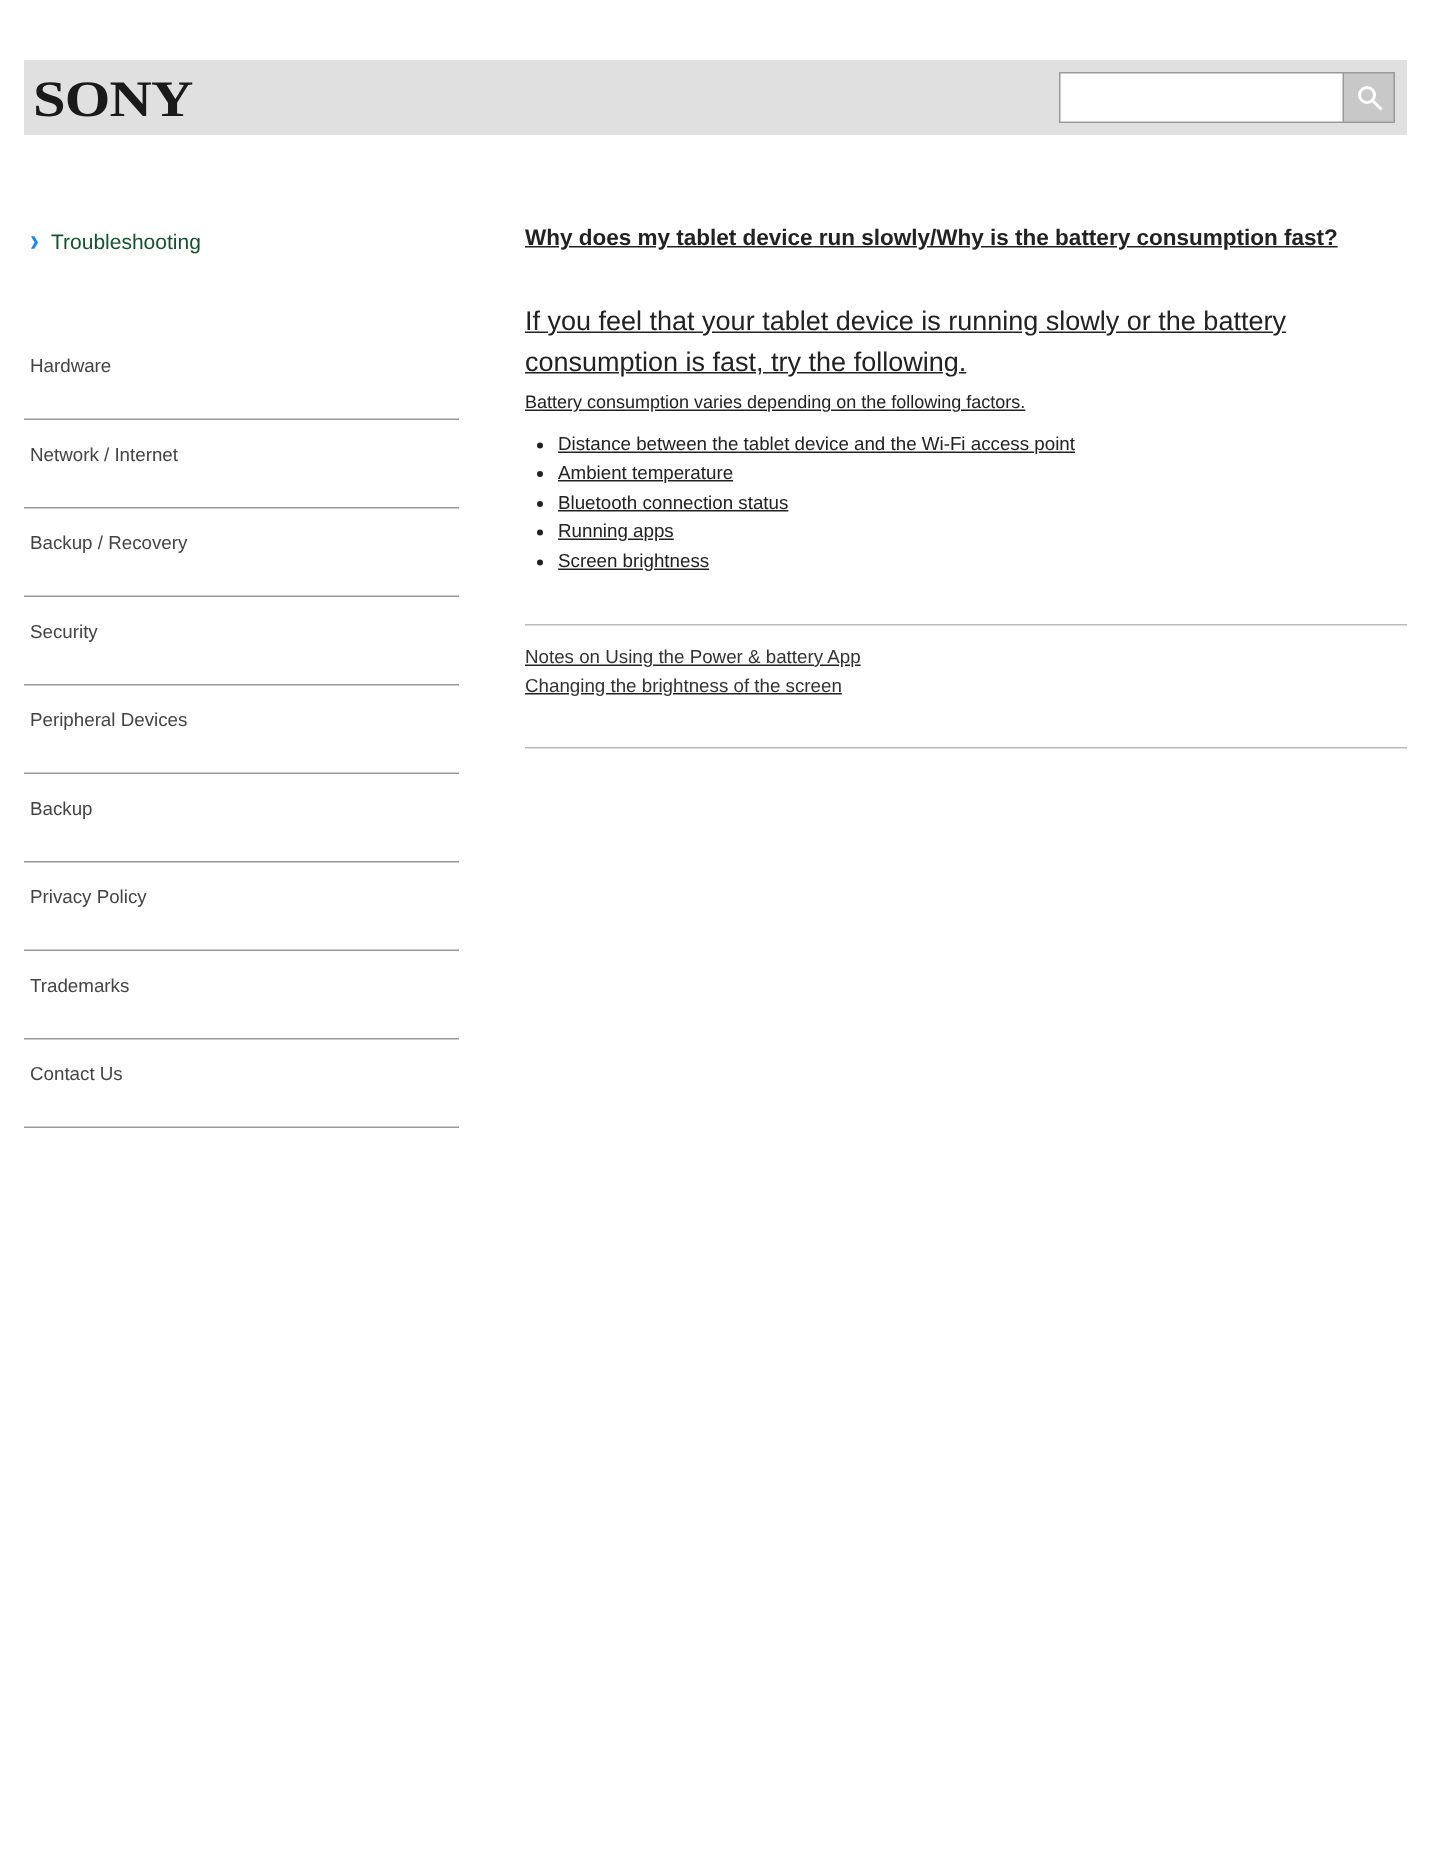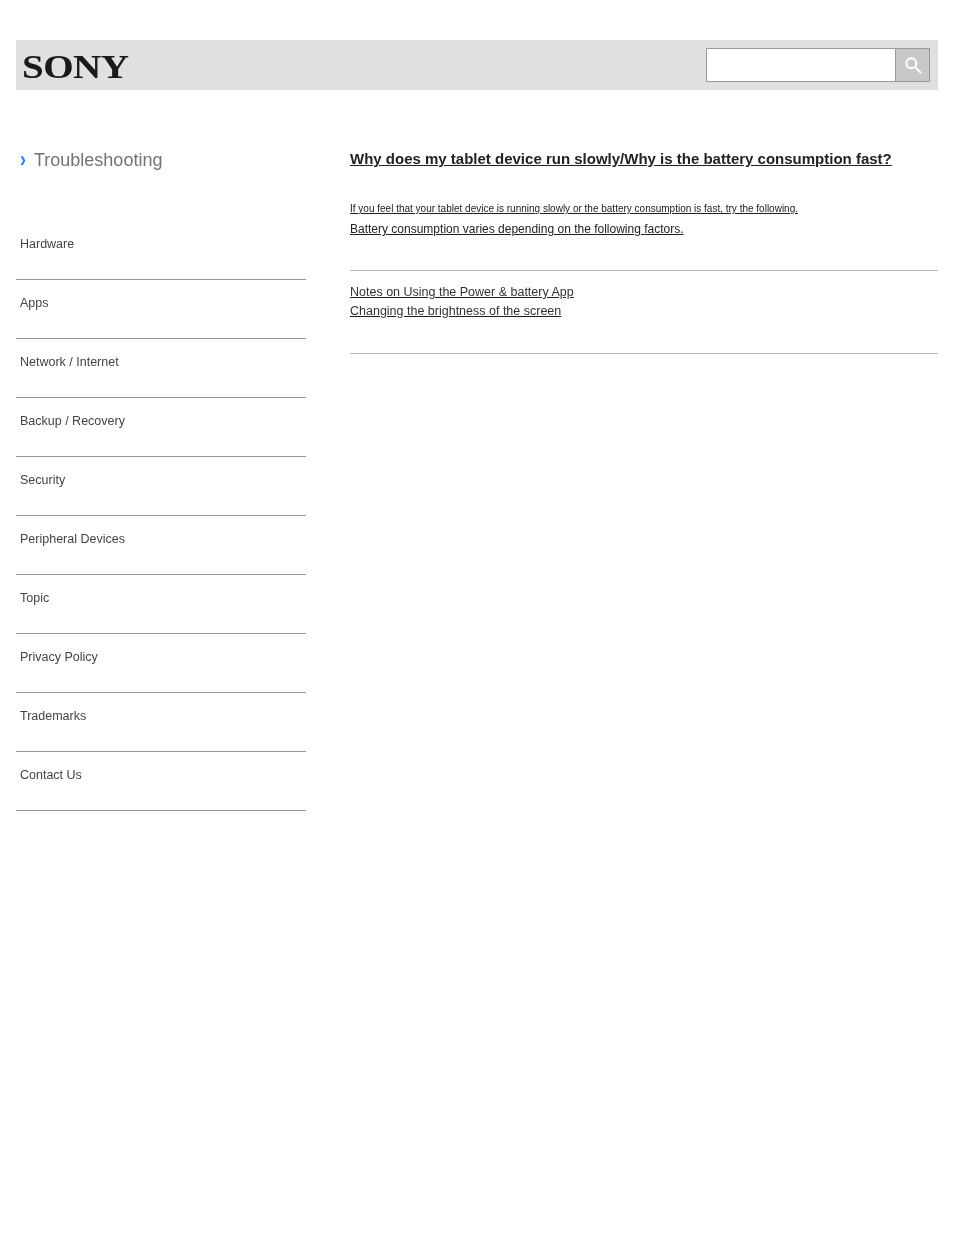--- a/index.html
+++ b/index.html
@@ -61,21 +61,21 @@
     display: flex; align-items: center;
     margin: 0 0 50px 4px;
     gap: 8px;
   }
   .caret {
     color: #1e88ff;
     font-size: 18px;
     font-weight: 900;
     transform: scaleY(1.2);
   }
-  .caret-label { font-size: 18px; color: #737373; }
+  .caret-label { font-size: 14px; color: #14532d; }
 
   .nav-list { list-style: none; }
   .nav-list li {
     border-bottom: 1px solid #999;
     padding: 16px 4px 8px 4px;
     font-size: 12.5px;
     color: #444;
   }
   .nav-list li.tall { padding-bottom: 28px; }
 
@@ -84,21 +84,21 @@
     padding-left: 44px;
     padding-top: 0;
     text-decoration: underline;
   }
   .main h1 {
     font-size: 15px;
     font-weight: 700;
     margin-bottom: 24px;
   }
   .main p.lead {
-    font-size: 10px;
+    font-size: 18px;
     line-height: 1.5;
     margin-bottom: 4px;
     margin-top: 34px;
   }
   .main p.sub {
     font-size: 12px;
     line-height: 1.5;
     margin-bottom: 10px;
   }
   .factors { list-style: disc; margin-left: 22px; }
@@ -140,36 +140,42 @@
   </div>
 
   <div class="body-wrap">
     <aside class="sidebar">
       <div class="caret-row">
         <span class="caret">›</span>
         <span class="caret-label">Troubleshooting</span>
       </div>
       <ul class="nav-list">
         <li class="tall"><span>Hardware</span></li>
-        <li class="tall"><span>Apps</span></li>
         <li class="tall"><span>Network / Internet</span></li>
         <li class="tall"><span>Backup / Recovery</span></li>
         <li class="tall"><span>Security</span></li>
         <li class="tall"><span>Peripheral Devices</span></li>
-        <li class="tall"><span>Topic</span></li>
+        <li class="tall"><span>Backup</span></li>
         <li class="tall"><span>Privacy Policy</span></li>
         <li class="tall"><span>Trademarks</span></li>
         <li class="tall"><span>Contact Us</span></li>
       </ul>
     </aside>
 
     <main class="main">
       <h1>Why does my tablet device run slowly/Why is the battery consumption fast?</h1>
       <p class="lead">If you feel that your tablet device is running slowly or the battery consumption is fast, try the following.</p>
       <p class="sub">Battery consumption varies depending on the following factors.</p>
+      <ul class="factors">
+        <li>Distance between the tablet device and the Wi-Fi access point</li>
+        <li>Ambient temperature</li>
+        <li>Bluetooth connection status</li>
+        <li>Running apps</li>
+        <li>Screen brightness</li>
+      </ul>
       <hr class="sep">
       <ul class="related-list">
         <li>Notes on Using the Power &amp; battery App</li>
         <li>Changing the brightness of the screen</li>
       </ul>
       <hr class="sep">
     </main>
   </div>
 
   <div class="footer-page">168</div>

